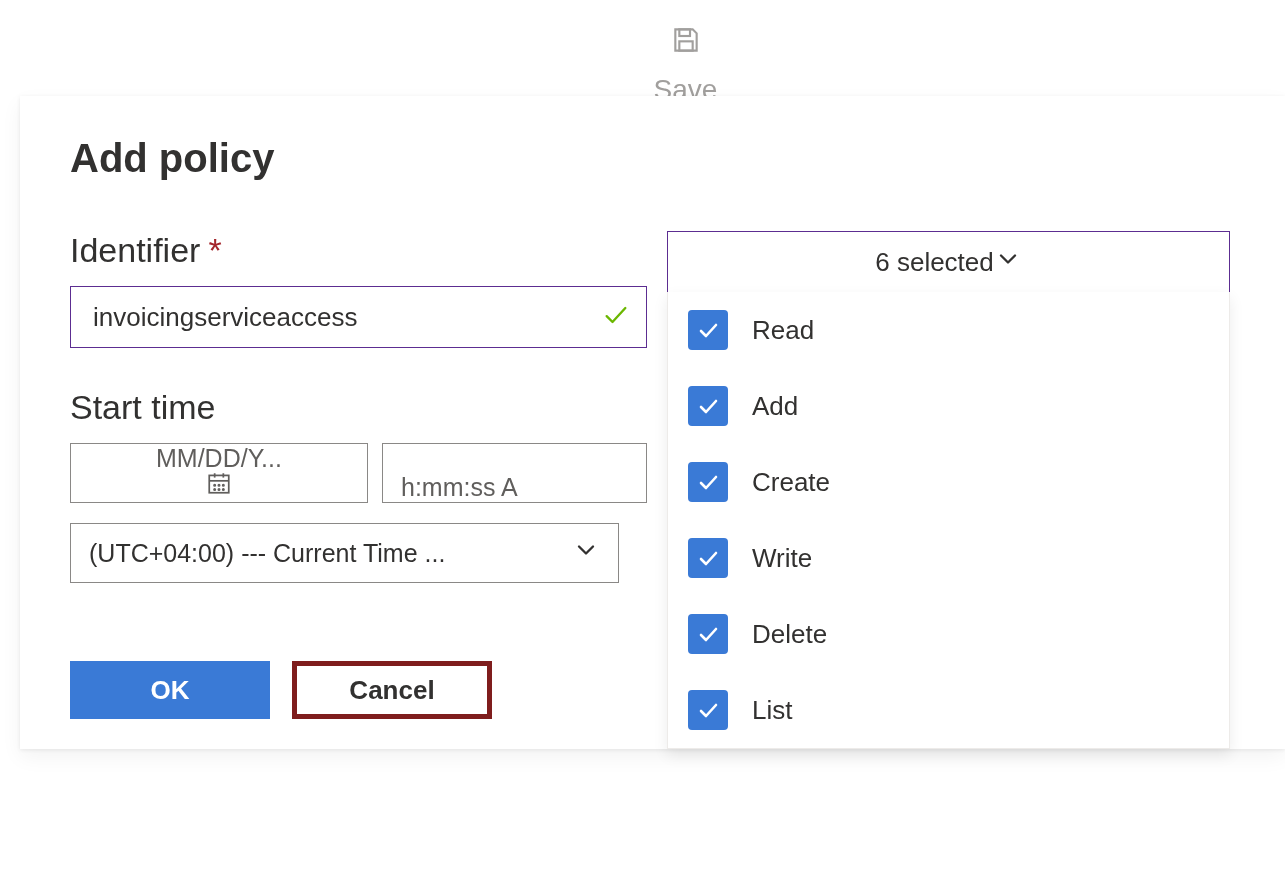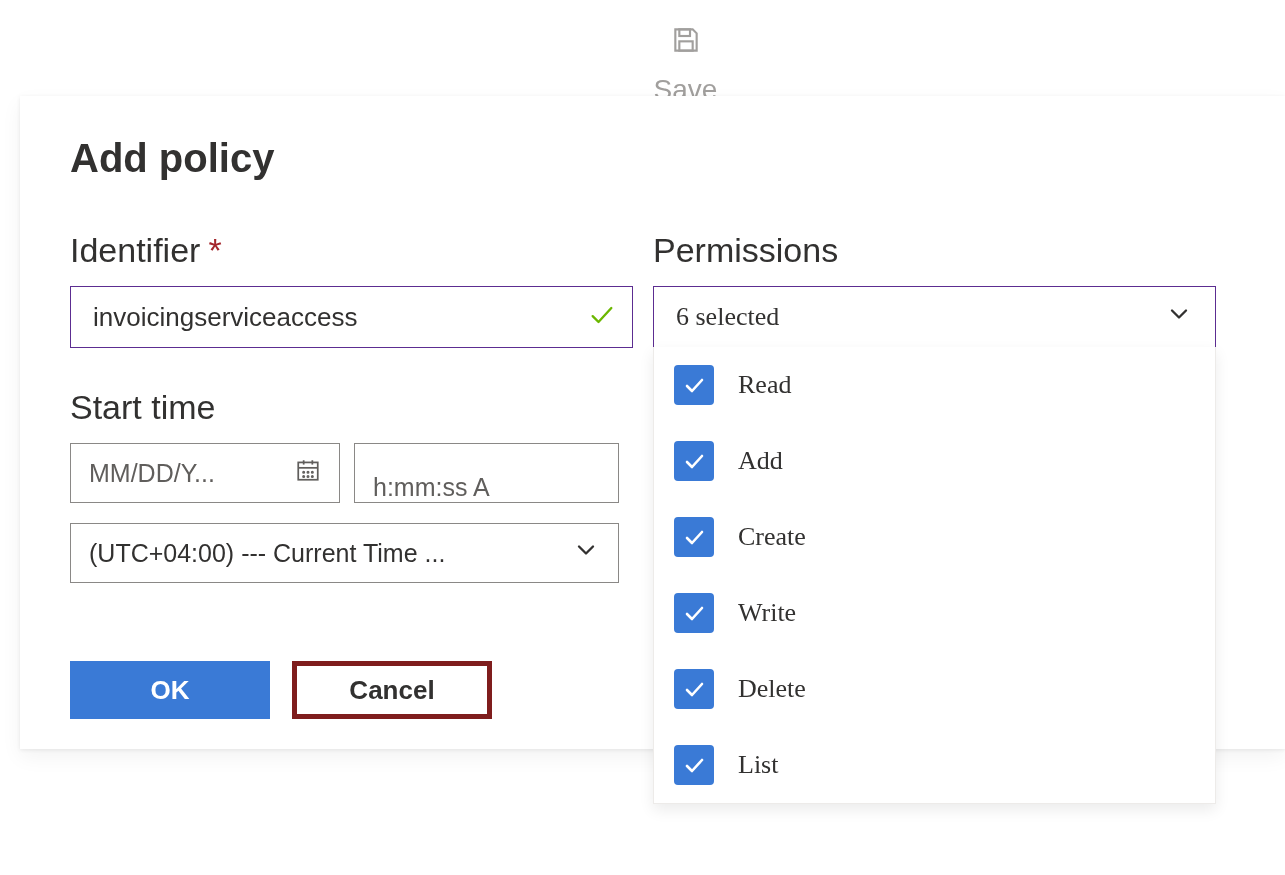--- a/index.html
+++ b/index.html
@@ -99,21 +99,21 @@
   .date-box, .time-box, .tz-box {
     border: 1px solid #8a8886;
     height: 60px;
     display: flex;
     align-items: center;
     padding: 0 18px;
     font-size: 25px;
     position: relative;
     background: #fff;
   }
-  .date-box { width: 270px; justify-content: space-between; }
+  .date-box { width: 298px; justify-content: space-between; flex-direction: column; }
   .time-box { width: 265px; align-items: flex-end; }
   .tz-box   { width: 549px; justify-content: space-between; }
   .placeholder { color: #605e5c; white-space: nowrap; overflow: hidden; text-overflow: ellipsis; }
 
   .btn-row {
     display: flex;
     gap: 22px;
     margin-top: 78px;
   }
   .btn {
@@ -131,27 +131,26 @@
     background: #3a7ad6;
     border-color: #3a7ad6;
     color: #ffffff;
   }
 
   .dropdown-head {
     border: 1px solid #5c2d91;
     height: 62px;
     display: flex;
     align-items: center;
-    justify-content: space-between;
-    padding: 0 22px;
+    justify-content: center;
+    padding: 0 13px;
     font-size: 26px;
     color: #323130;
     cursor: pointer;
     position: relative;
-    font-family: Liberation Serif, serif;
   }
   .dropdown-list {
     position: absolute;
     top: 60px;
     left: -1px;
     right: -1px;
     background: #ffffff;
     border: 1px solid #edebe9;
     border-top: none;
     box-shadow: 0 6px 14px rgba(0,0,0,0.08);
@@ -268,21 +267,20 @@
         </span>
       </div>
 
       <div class="btn-row">
         <button class="btn primary">OK</button>
         <button class="btn">Cancel</button>
       </div>
     </div>
 
     <div class="col permissions-wrap">
-      <div class="field-label">Permissions</div>
 
       <div class="dropdown-head">
         <span>6 selected</span>
         <span>
           <svg width="28" height="28" viewBox="0 0 24 24" fill="none" stroke="#323130" stroke-width="2" stroke-linecap="round" stroke-linejoin="round">
             <polyline points="6 9 12 15 18 9"></polyline>
           </svg>
         </span>
 
         <div class="dropdown-list">

